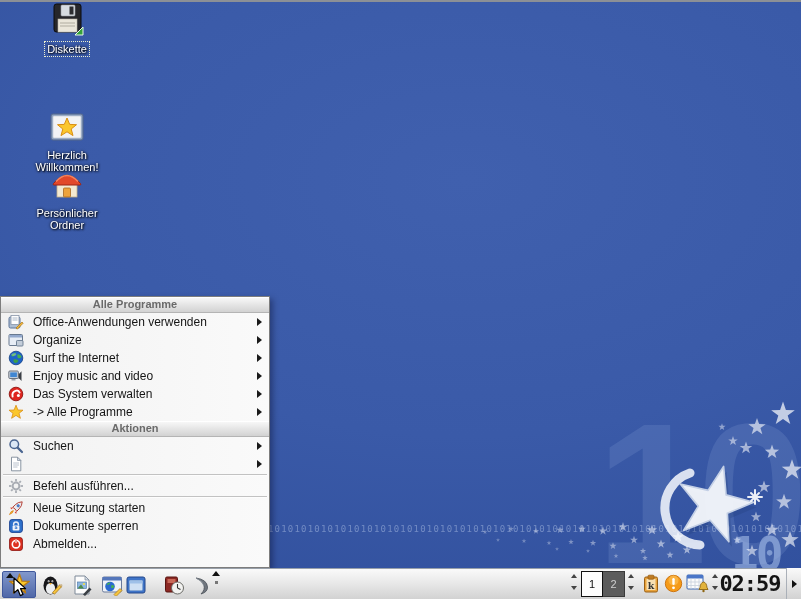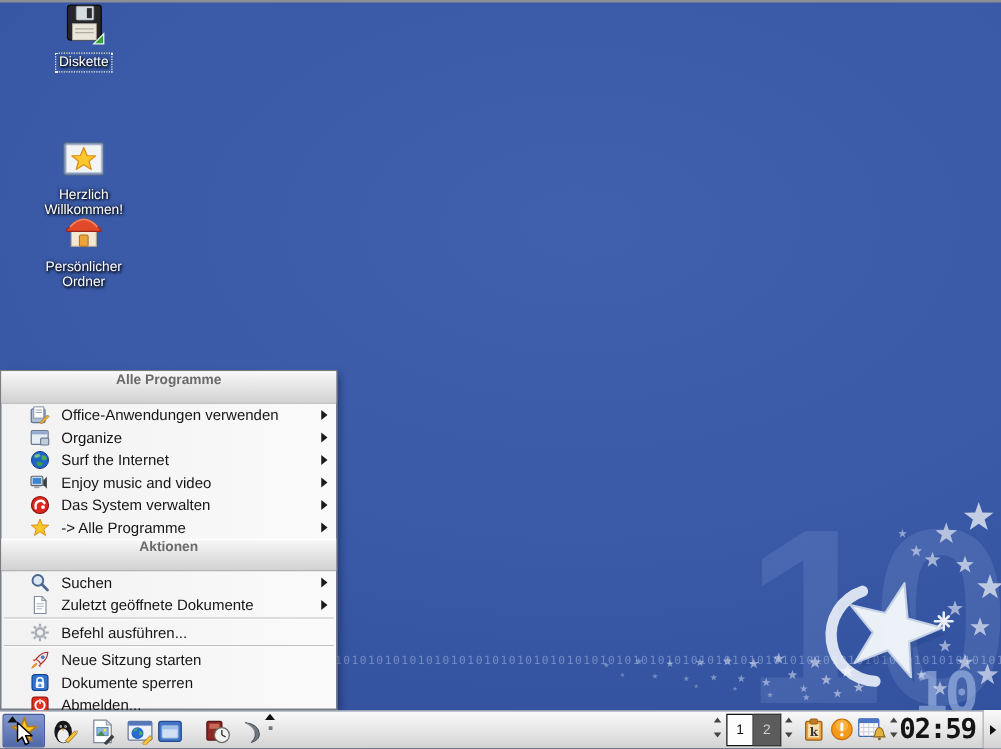--- a/index.html
+++ b/index.html
@@ -21,24 +21,24 @@
   .dicon{position:absolute;left:1px;width:84px;display:flex;flex-direction:column;align-items:center;z-index:2;cursor:default;margin-left:24px;}
   .dimg{flex:none;}
   .dlabel{margin-top:2px;max-width:84px;text-align:center;color:#fff;font-size:11px;line-height:12px;
     text-shadow:1px 1px 2px #000,0 0 3px rgba(0,0,10,0.9);padding:1px 2px;}
   .dlabel.sel{outline:1px dotted rgba(255,255,210,0.9);}
 
   
   .kmenu{position:absolute;left:0;top:296px;width:270px;height:272px;box-sizing:border-box;
     background:linear-gradient(to right,#f2f2f2,#fafafa);border:1px solid #7d7d7d;z-index:5;
     box-shadow:3px 3px 6px rgba(0,0,30,0.35);}
-  .mheader{height:26px;box-sizing:border-box;text-align:center;line-height:13px;
+  .mheader{height:16px;box-sizing:border-box;text-align:center;line-height:13px;
     font-weight:bold;font-size:11px;color:#6a6a6a;
     background:linear-gradient(#f7f7f7,#d2d2d2);border-top:1px solid #fff;border-bottom:1px solid #b4b4b4;}
-  .mitem{height:18px;display:flex;align-items:center;padding:0 7px;box-sizing:border-box;margin-left:16px;}
+  .mitem{height:18px;display:flex;align-items:center;padding:0 7px;box-sizing:border-box;}
   .mic{width:16px;height:16px;margin-right:9px;flex:none;display:flex;}
   .mlabel{font-size:12px;color:#151515;white-space:nowrap;}
   .marrow{margin-left:auto;width:0;height:0;border-top:4px solid transparent;
     border-bottom:4px solid transparent;border-left:5px solid #1a1a1a;}
   .msep{height:4px;position:relative;}
   .msep::after{content:"";position:absolute;left:2px;right:2px;top:1px;border-top:1px solid #c2c2c2;border-bottom:1px solid #fdfdfd;}
 
   
   .panel{position:absolute;left:0;top:568px;width:801px;height:31px;box-sizing:border-box;z-index:6;
     background:linear-gradient(#fafafa 0%,#e9e9e9 45%,#d2d2d2 100%);border-top:1px solid #98a0aa;}
@@ -267,21 +267,20 @@
     <div class="mitem">
       <span class="mic">
         <svg viewBox="0 0 16 16" width="16" height="16">
           <path d="M3.5 1.2 H9.5 L12.8 4.5 V14.8 H3.5 Z" fill="#ffffff" stroke="#7e8a99" stroke-width="0.9"></path>
           <path d="M9.5 1.2 V4.5 H12.8 Z" fill="#d5dde8" stroke="#7e8a99" stroke-width="0.7"></path>
           <line x1="5.2" y1="7" x2="11" y2="7" stroke="#a8b2c0" stroke-width="0.8"></line>
           <line x1="5.2" y1="9" x2="11" y2="9" stroke="#a8b2c0" stroke-width="0.8"></line>
           <line x1="5.2" y1="11" x2="9.5" y2="11" stroke="#a8b2c0" stroke-width="0.8"></line>
         </svg>
         </span>
-      <span class="mlabel">Zuletzt geöffnete Dokumente</span>
       <span class="marrow"></span>
     </div>
 
     <div class="msep"></div>
 
     <div class="mitem">
       <span class="mic">
         <svg viewBox="0 0 16 16" width="16" height="16">
           <g stroke="#a9adb4" fill="none">
             <circle cx="8" cy="8" r="3.4" stroke-width="2"></circle>

